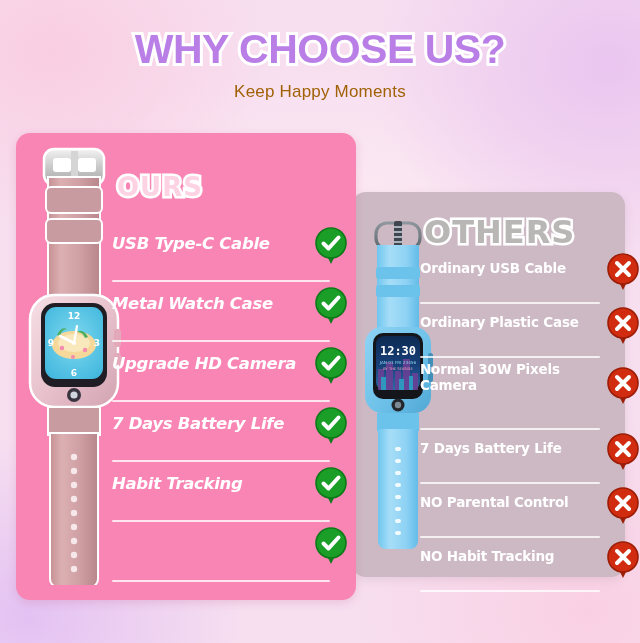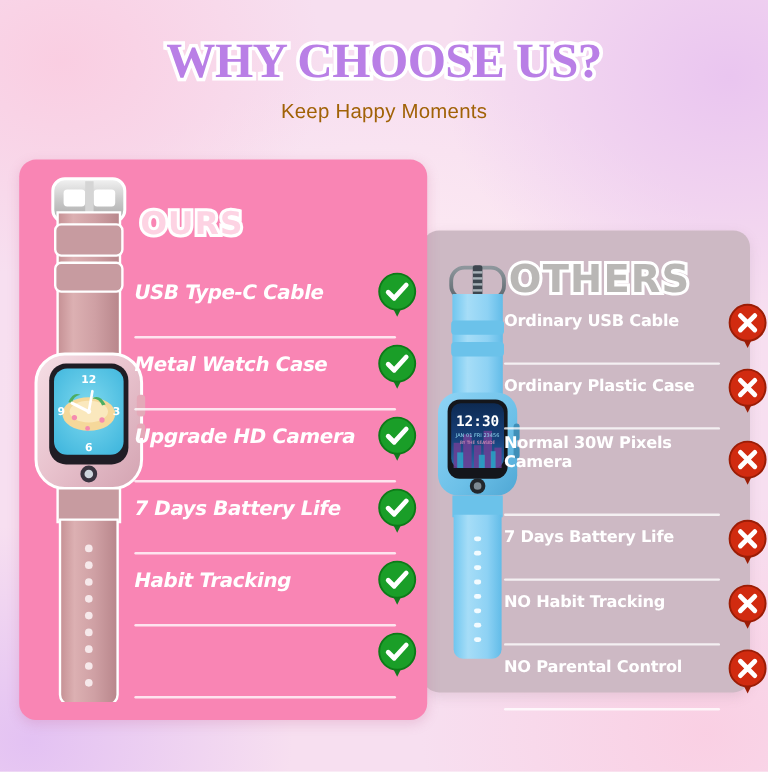--- a/index.html
+++ b/index.html
@@ -19,21 +19,21 @@
   
   .header { position:absolute; top:0; left:0; width:640px; text-align:center; }
   .title {
     margin-top:26px;
     font-size:41px;
     font-weight:bold;
     letter-spacing:-0.5px;
     color:#b97fe6;
     -webkit-text-stroke:6px #ffffff;
     paint-order:stroke fill;
-    font-family:Liberation Serif, serif;
+    font-family:Liberation Sans, sans-serif;
     text-transform:uppercase;
   }
   .subtitle {
     margin-top:9px;
     font-size:17px;
     color:#a16207;
     font-weight:400;
     letter-spacing:0.2px;
   }
 
@@ -403,36 +403,36 @@
       <svg viewBox="0 0 34 40">
           <path d="M17 38 L12 28 h10 z" fill="#9b1d06"></path>
           <circle cx="17" cy="17" r="15" fill="#d12b10" stroke="#9b1d06" stroke-width="1.6"></circle>
           <path d="M11 11 l12 12 M23 11 l-12 12" stroke="#ffffff" stroke-width="4" stroke-linecap="round"></path>
         </svg>
     </div>
     <div class="divider"></div>
   </div>
 
   <div class="row row-others">
+    <div class="row-text">NO Parental Control</div>
+    <div class="badge">
+      <svg viewBox="0 0 34 40">
+          <path d="M17 38 L12 28 h10 z" fill="#9b1d06"></path>
+          <circle cx="17" cy="17" r="15" fill="#d12b10" stroke="#9b1d06" stroke-width="1.6"></circle>
+          <path d="M11 11 l12 12 M23 11 l-12 12" stroke="#ffffff" stroke-width="4" stroke-linecap="round"></path>
+        </svg>
+    </div>
+    <div class="divider"></div>
+  </div>
+
+  <div class="row row-others">
     <div class="row-text">NO Habit Tracking</div>
     <div class="badge">
       <svg viewBox="0 0 34 40">
           <path d="M17 38 L12 28 h10 z" fill="#9b1d06"></path>
           <circle cx="17" cy="17" r="15" fill="#d12b10" stroke="#9b1d06" stroke-width="1.6"></circle>
           <path d="M11 11 l12 12 M23 11 l-12 12" stroke="#ffffff" stroke-width="4" stroke-linecap="round"></path>
         </svg>
     </div>
     <div class="divider"></div>
   </div>
 
-  <div class="row row-others">
-    <div class="row-text">NO Parental Control</div>
-    <div class="badge">
-      <svg viewBox="0 0 34 40">
-          <path d="M17 38 L12 28 h10 z" fill="#9b1d06"></path>
-          <circle cx="17" cy="17" r="15" fill="#d12b10" stroke="#9b1d06" stroke-width="1.6"></circle>
-          <path d="M11 11 l12 12 M23 11 l-12 12" stroke="#ffffff" stroke-width="4" stroke-linecap="round"></path>
-        </svg>
-    </div>
-    <div class="divider"></div>
-  </div>
-
 </div>
 
 </body></html>

